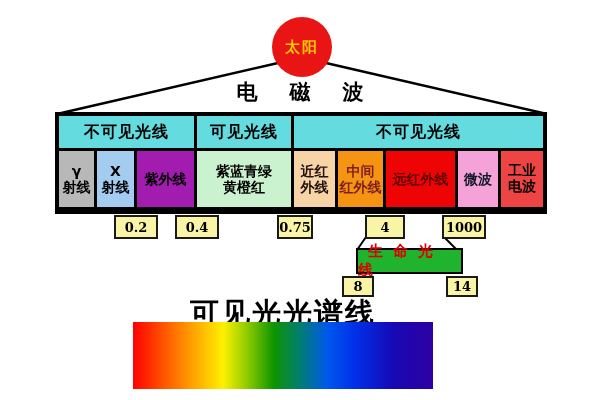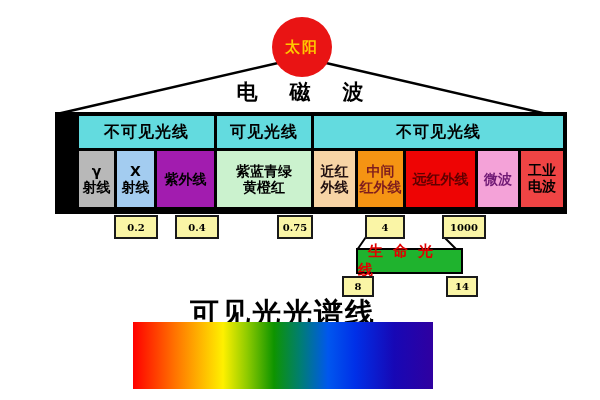--- a/index.html
+++ b/index.html
@@ -18,38 +18,38 @@
   
   .em-label{
     position:absolute;left:0;top:78px;width:600px;text-align:center;
     font-size:21px;letter-spacing:32px;text-indent:32px;
   }
 
   
   .em-table{
     position:absolute;left:55px;top:112px;background:#000;
     border:4px solid #000;border-bottom:7px solid #000;
-    display:flex;flex-direction:column;gap:3px;padding-left:20px;
+    display:flex;flex-direction:column;gap:3px;
   }
   .row{display:flex;gap:3px;}
   .cell{
     display:flex;align-items:center;justify-content:center;text-align:center;
     white-space:pre-line;line-height:1.15;
   }
   .row1 .cell{height:32px;font-size:16px;letter-spacing:1px;}
   .row2 .cell{height:56px;font-size:14px;}
   .g0{width:135px}.g1{width:94px}.g2{width:249px}
   .c0{width:35px}.c1{width:37px}.c2{width:57px;font-size:15px}.c3{width:94px;font-size:15px}
   .c4{width:41px}.c5{width:45px}.c6{width:69px;font-size:15px}.c7{width:40px;font-size:15px}.c8{width:42px}
 
   
   .vbox{
     position:absolute;height:20px;border:2px solid #1a1a1a;
     display:flex;align-items:center;justify-content:center;
-    font-family:"DejaVu Serif","Liberation Serif",serif;font-weight:bold;font-size:10px;
+    font-family:"DejaVu Serif","Liberation Serif",serif;font-weight:bold;font-size:13px;
   }
   .m0{left:114px;top:215px;width:40px;}
   .m1{left:175px;top:215px;width:40px;}
   .m2{left:277px;top:215px;width:32px;}
   .m3{left:365px;top:215px;width:36px;}
   .m4{left:442px;top:215px;width:40px;}
   .b8{left:342px;top:276px;width:28px;height:17px;}
   .b14{left:446px;top:276px;width:28px;height:17px;}
 
   
@@ -102,21 +102,21 @@
       <div class="cell c1" style="background-color: rgb(163, 204, 240); color: rgb(0, 0, 0);">X
 射线</div>
       <div class="cell c2" style="background-color: #a21caf; color: rgb(0, 0, 0);">紫外线</div>
       <div class="cell c3" style="background-color: rgb(203, 242, 206); color: rgb(0, 0, 0);">紫蓝青绿
 黄橙红</div>
       <div class="cell c4" style="background-color: rgb(247, 212, 165); color: rgb(34, 17, 17);">近红
 外线</div>
       <div class="cell c5" style="background-color: rgb(245, 148, 19); color: #7f1d1d;">中间
 红外线</div>
       <div class="cell c6" style="background-color: rgb(238, 4, 4); color: rgb(95, 0, 0);">远红外线</div>
-      <div class="cell c7" style="background-color: rgb(244, 162, 216); color: #701a75;">微波</div>
+      <div class="cell c7" style="background-color: rgb(244, 162, 216); color: #0f172a;">微波</div>
       <div class="cell c8" style="background-color: #ef4444; color: rgb(0, 0, 0); font-family: Liberation Mono, monospace;">工业
 电波</div>
     </div>
   </div>
 
   <div class="vbox m0" style="background-color: rgb(250, 245, 166);">0.2</div>
   <div class="vbox m1" style="background-color: rgb(250, 245, 166);">0.4</div>
   <div class="vbox m2" style="background-color: rgb(250, 245, 166);">0.75</div>
   <div class="vbox m3" style="background-color: rgb(250, 245, 166);">4</div>
   <div class="vbox m4" style="background-color: rgb(250, 245, 166);">1000</div>

